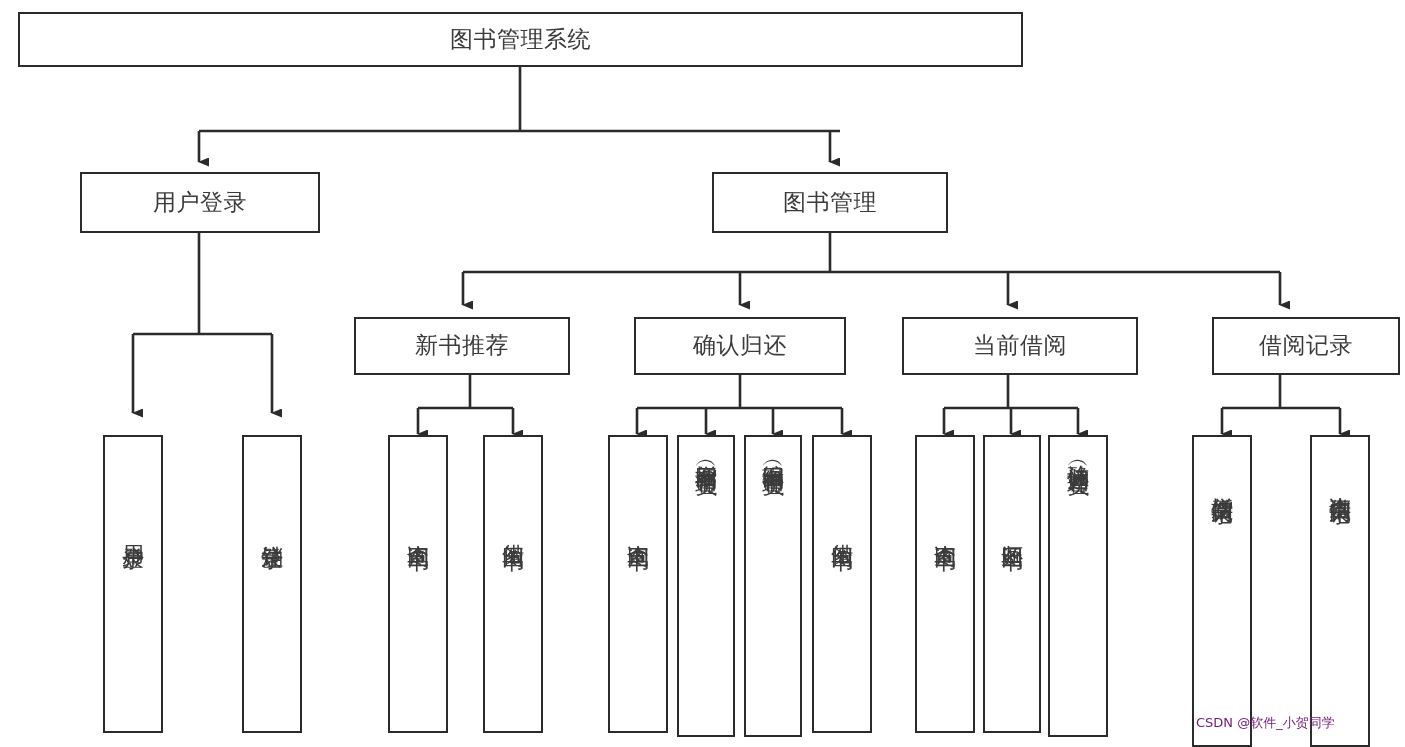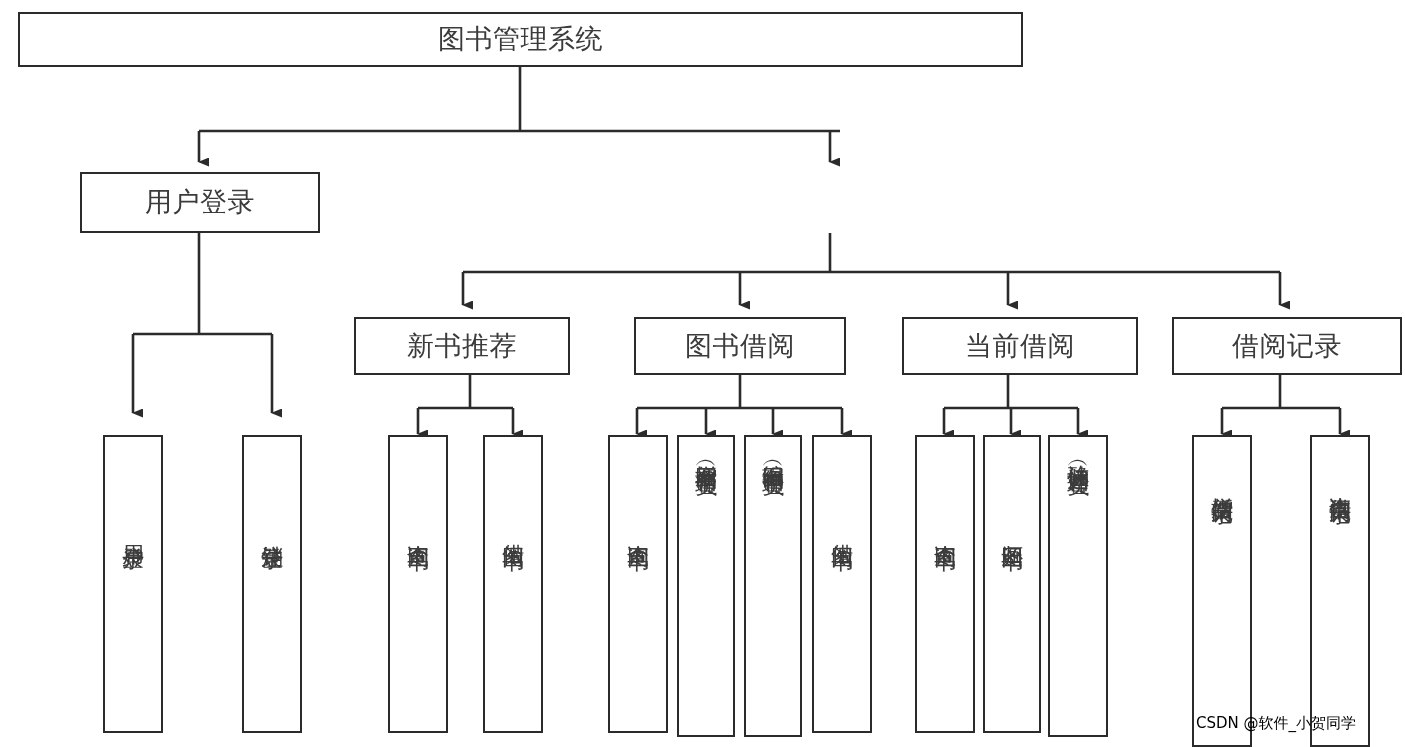--- a/index.html
+++ b/index.html
@@ -38,21 +38,21 @@
   }
   .node .label {
     color: #3b3b3b;
     font-family: "DejaVu Sans", "Liberation Sans", sans-serif;
     line-height: 1.04;
     letter-spacing: 0.5px;
     white-space: pre;
   }
   
   .node.horiz .label {
-    font-size: 27px;
+    font-size: 23px;
     text-align: center;
   }
   
   .node.vert {
     align-items: flex-start;
     justify-content: center;
     padding-top: 4px;
   }
   .node.vert .label {
     writing-mode: vertical-rl;
@@ -63,22 +63,22 @@
     text-align: left;
   }
   .node.vert.mid .label {
     margin-top: 86px;
   }
   .node.vert.tall .label {
     margin-top: 6px;
   }
   .watermark {
     position: absolute;
-    color: #000000;
-    font-size: 15px;
+    color: #701a75;
+    font-size: 13px;
     font-family: "DejaVu Sans", "Liberation Sans", sans-serif;
     white-space: nowrap;
     user-select: none;
   }
 </style>
 </head>
 <body>
 
 <div id="diagram-root">
 
@@ -133,34 +133,37 @@
   </svg>
 
   <div class="node horiz" style="left:18px; top:12px; width:1005px; height:55px;">
     <span class="label">图书管理系统</span>
   </div>
 
   <div class="node horiz" style="left:80px; top:172px; width:240px; height:61px;">
     <span class="label">用户登录</span>
   </div>
 
+  <div class="node horiz" style="left:712px; top:172px; width:236px; height:61px;">
+    <span class="label">图书管理</span>
+  </div>
 
   <div class="node horiz" style="left:354px; top:317px; width:216px; height:58px;">
     <span class="label">新书推荐</span>
   </div>
 
   <div class="node horiz" style="left:634px; top:317px; width:212px; height:58px;">
-    <span class="label">图书借阅</span>
+    <span class="label">确认归还</span>
   </div>
 
   <div class="node horiz" style="left:902px; top:317px; width:236px; height:58px;">
     <span class="label">当前借阅</span>
   </div>
 
-  <div class="node horiz" style="left:1172px; top:317px; width:230px; height:58px;">
+  <div class="node horiz" style="left:1212px; top:317px; width:188px; height:58px;">
     <span class="label">借阅记录</span>
   </div>
 
   <div class="node vert mid" style="left:103px; top:435px; width:60px; height:298px;">
     <span class="label">用户登录</span>
   </div>
 
   <div class="node vert mid" style="left:242px; top:435px; width:60px; height:298px;">
     <span class="label">注销登录</span>
   </div>

